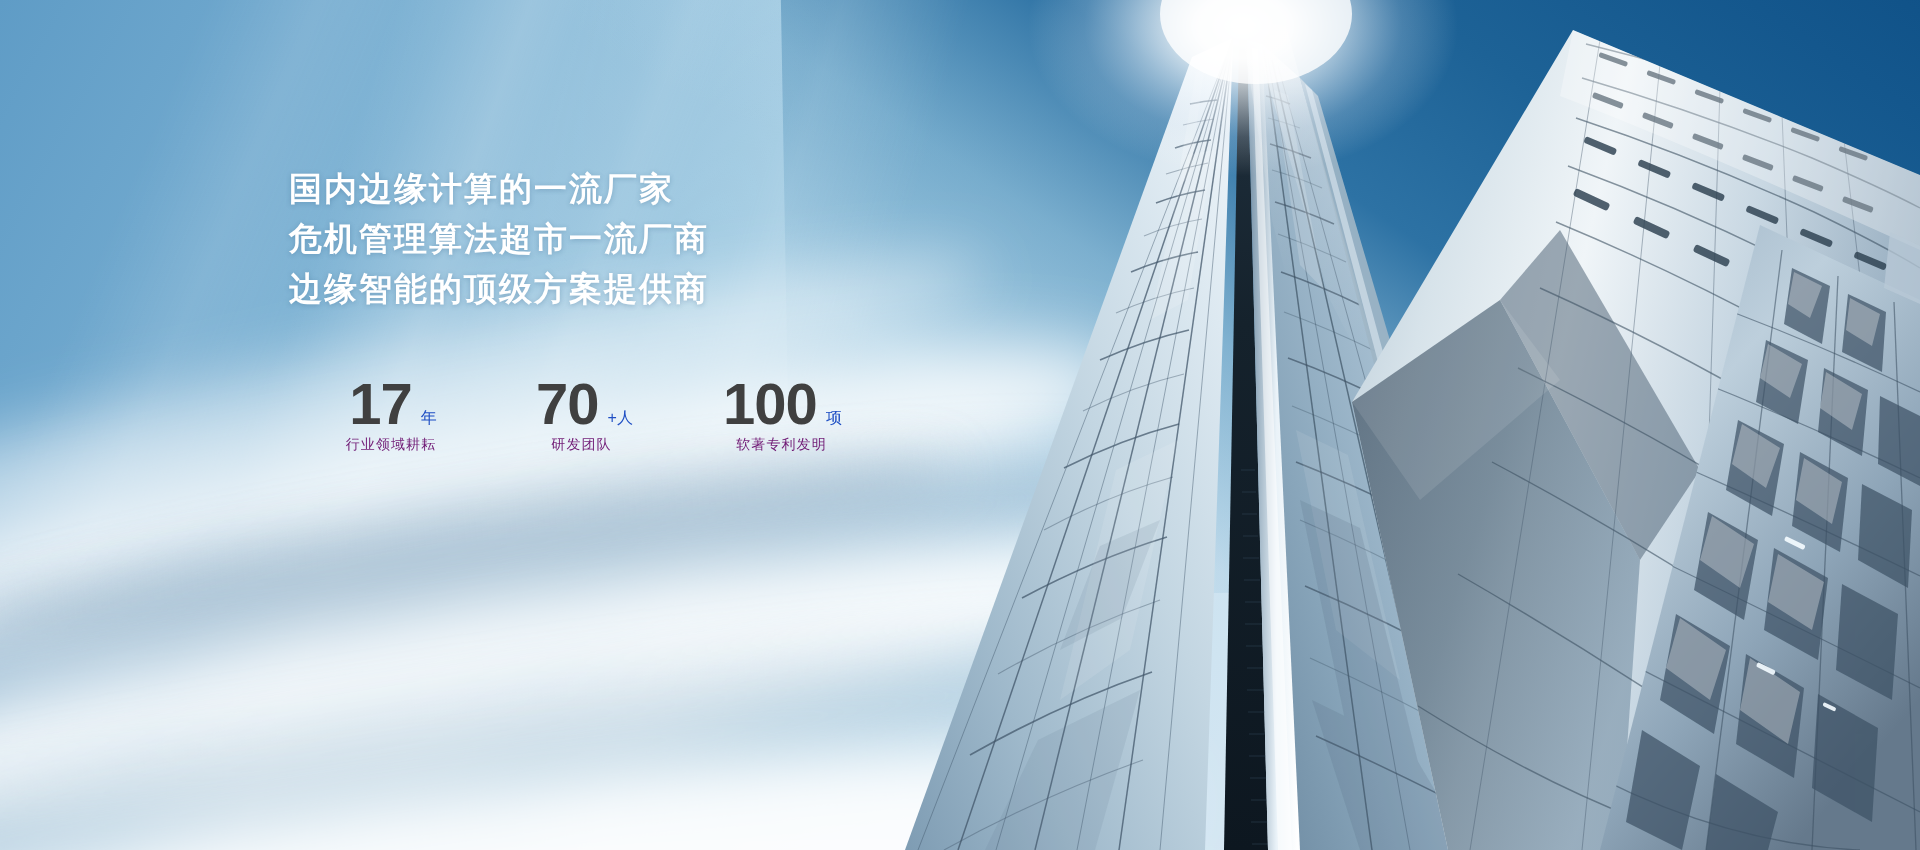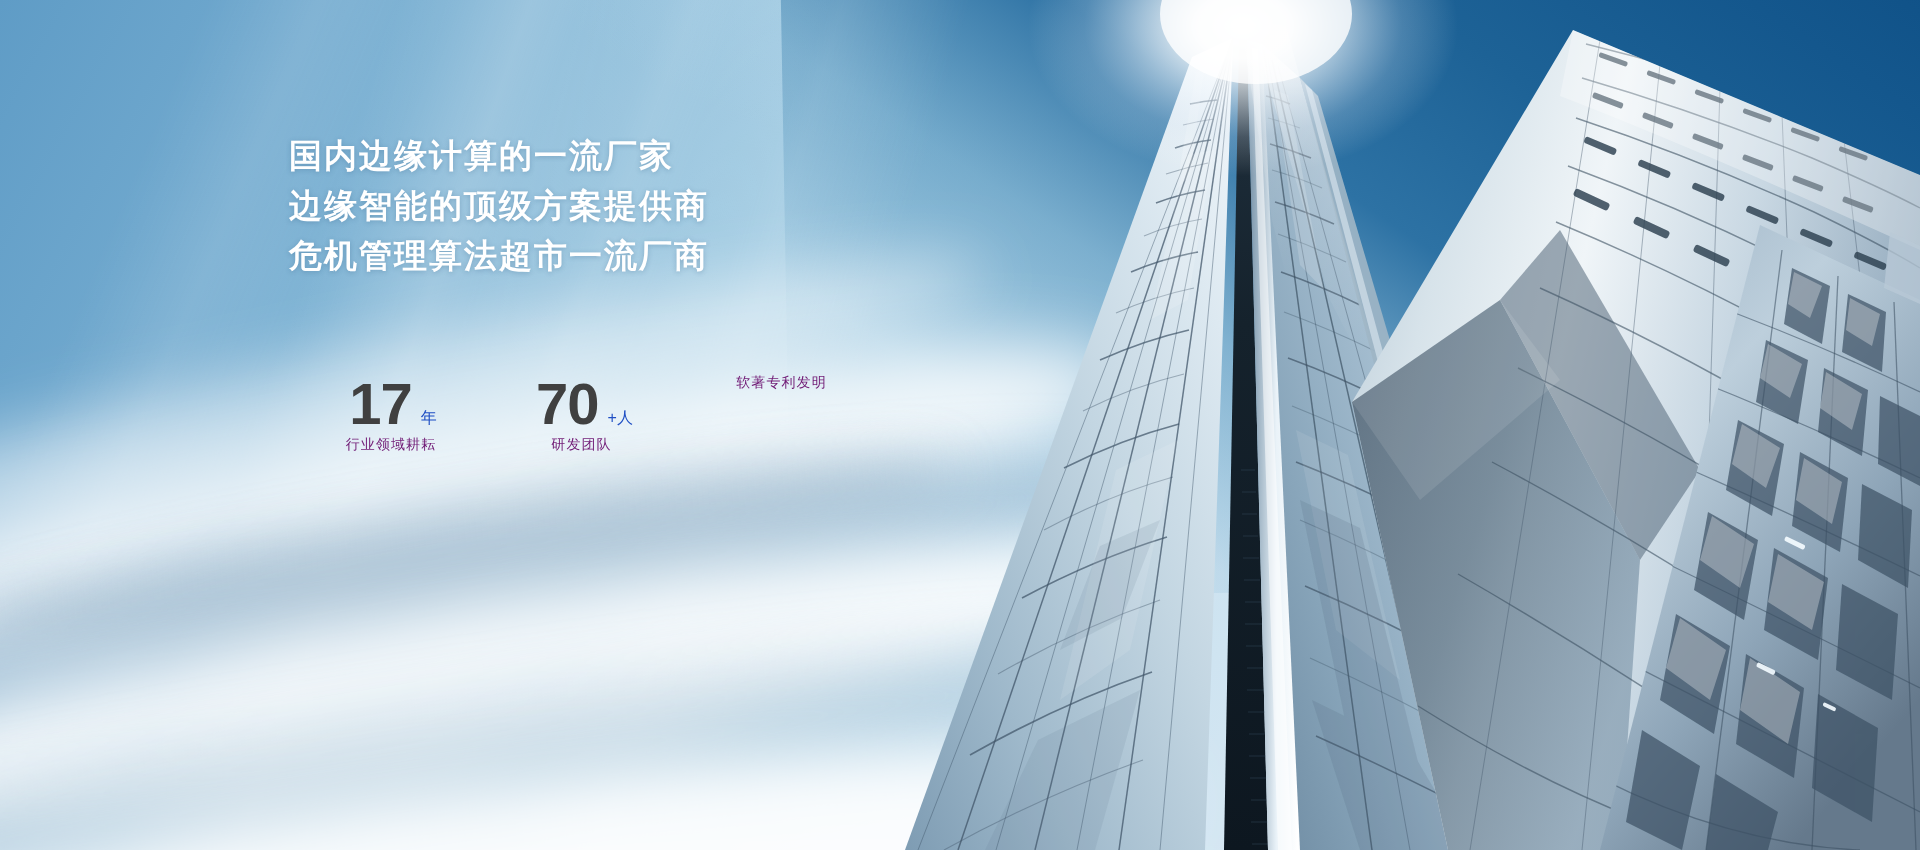--- a/index.html
+++ b/index.html
@@ -82,21 +82,21 @@
   .b7 { left:200px;  top:215px;  width:1000px; height:90px;  background:rgba(120,155,182,.34); transform:rotate(-9deg); filter:blur(26px); }
   .b8 { left:-200px; top:620px;  width:1700px; height:260px; background:rgba(255,255,255,.96); transform:rotate(-6deg); filter:blur(36px); }
 
   
   .building { position:absolute; inset:0; }
   .building svg { display:block; width:1920px; height:850px; }
 
   
   .content {
     position:absolute;
-    left:289px; top:131px;
+    left:289px; top:164px;
     width:620px;
   }
   .headline {
     color:#ffffff;
     font-size:33px;
     font-weight:700;
     line-height:50px;
     letter-spacing:2.0px;
     text-shadow:0 1px 5px rgba(40,85,125,.30);
     white-space:nowrap;
@@ -492,22 +492,22 @@
 
     <ellipse cx="1243" cy="26" rx="215" ry="150" fill="url(#gFlare)"></ellipse>
     <ellipse cx="1256" cy="14" rx="96" ry="70" fill="#ffffff" opacity=".80"></ellipse>
     <path d="M1250,20 L1286,26 L1392,420 L1330,300 Z" fill="url(#gStreak)" opacity=".55"></path>
     <path d="M1240,18 L1262,22 L1300,330 L1272,220 Z" fill="url(#gStreak)" opacity=".45"></path>
   </svg>
   </div>
 
   <div class="content">
     <div class="headline">国内边缘计算的一流厂家</div>
+    <div class="headline">危机管理算法超市一流厂商</div>
     <div class="headline">边缘智能的顶级方案提供商</div>
-    <div class="headline">危机管理算法超市一流厂商</div>
   </div>
 
   <div class="stats">
 
     <div class="stat">
       <div class="stat-row">
         <span class="stat-num">17</span>
         <span class="stat-unit">年</span>
       </div>
       <div class="stat-label">行业领域耕耘</div>
@@ -515,18 +515,22 @@
 
     <div class="stat">
       <div class="stat-row">
         <span class="stat-num">70</span>
         <span class="stat-unit">+人</span>
       </div>
       <div class="stat-label">研发团队</div>
     </div>
 
     <div class="stat">
+      <div class="stat-row">
+        <span class="stat-num">100</span>
+        <span class="stat-unit">项</span>
+      </div>
       <div class="stat-label">软著专利发明</div>
     </div>
 
   </div>
 
 </div>
 
 </body></html>

